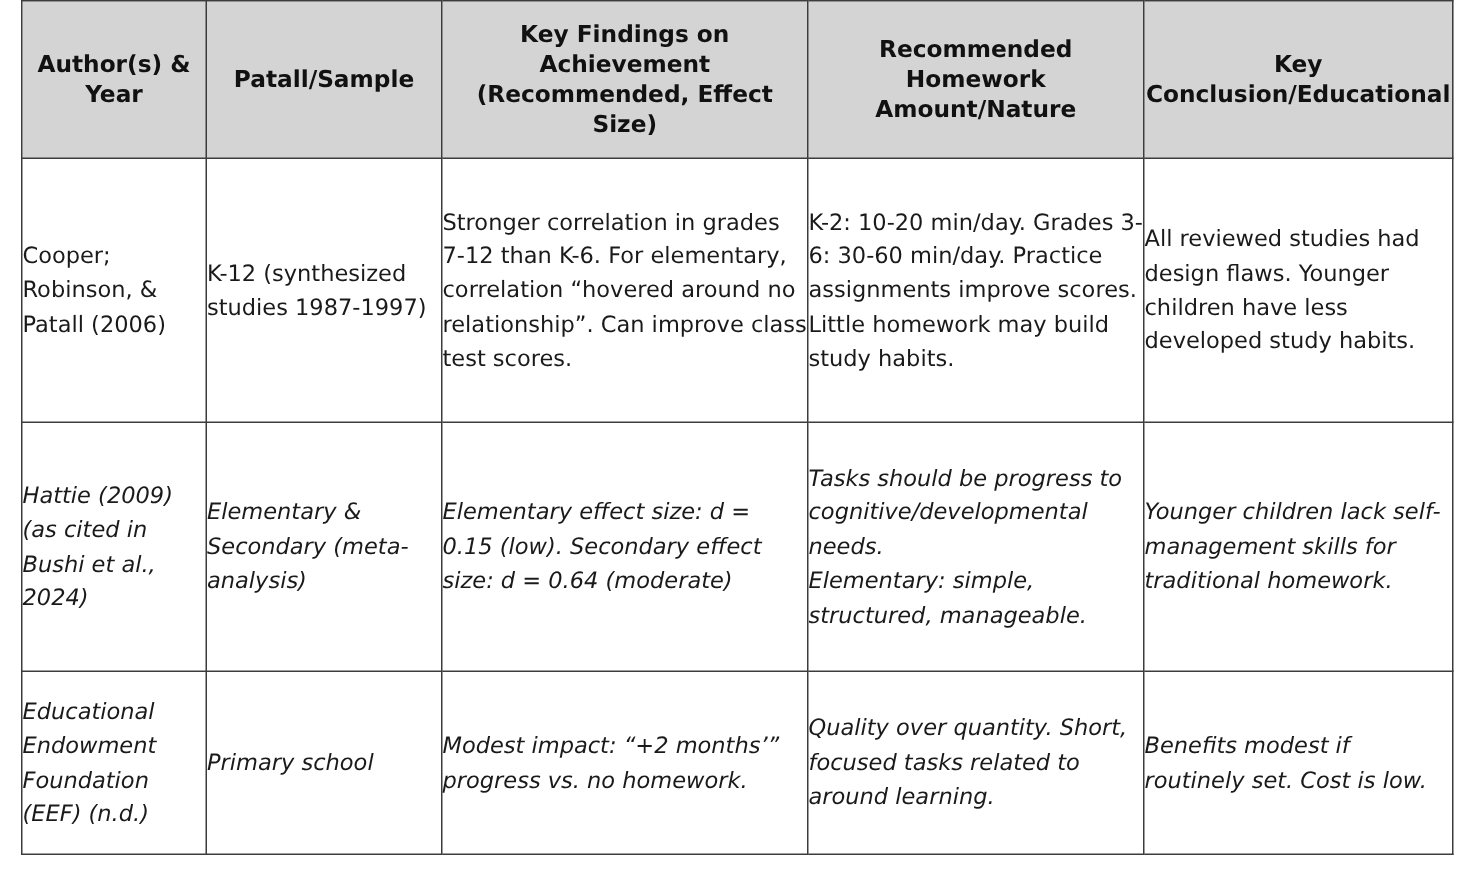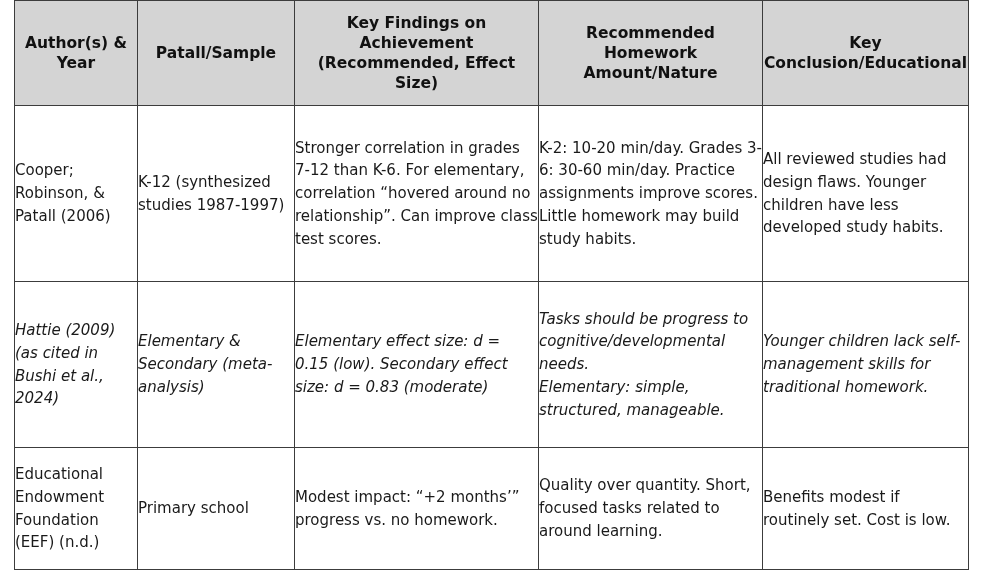--- a/index.html
+++ b/index.html
@@ -61,21 +61,21 @@
   }
   
   col.c0 { width: 123px; }
   col.c1 { width: 157px; }
   col.c2 { width: 244px; }
   col.c3 { width: 224px; }
   col.c4 { width: 206px; }
 
   tr.row-1 { height: 176px; }
   tr.row-2 { height: 166px; font-style: italic; }
-  tr.row-3 { height: 122px; }
+  tr.row-3 { height: 122px; font-style: italic; }
 </style>
 </head>
 <body>
 
 <div id="table-wrap">
   <table class="research-table">
     <colgroup>
       <col class="c0">
       <col class="c1">
       <col class="c2">
@@ -120,21 +120,21 @@
         </td>
       </tr>
       <tr class="row-2">
         <td>
           <span class="cell-text">Hattie (2009) (as cited in Bushi et al., 2024)</span>
         </td>
         <td>
           <span class="cell-text">Elementary &amp; Secondary (meta-analysis)</span>
         </td>
         <td>
-          <span class="cell-text">Elementary effect size: d = 0.15 (low). Secondary effect size: d = 0.83 (moderate)</span>
+          <span class="cell-text">Elementary effect size: d = 0.15 (low). Secondary effect size: d = 0.64 (moderate)</span>
         </td>
         <td>
           <span class="cell-text">Tasks should be progress to cognitive/developmental needs.
 Elementary: simple, structured, manageable.</span>
         </td>
         <td>
           <span class="cell-text">Younger children lack self-management skills for traditional homework.</span>
         </td>
       </tr>
       <tr class="row-3">

